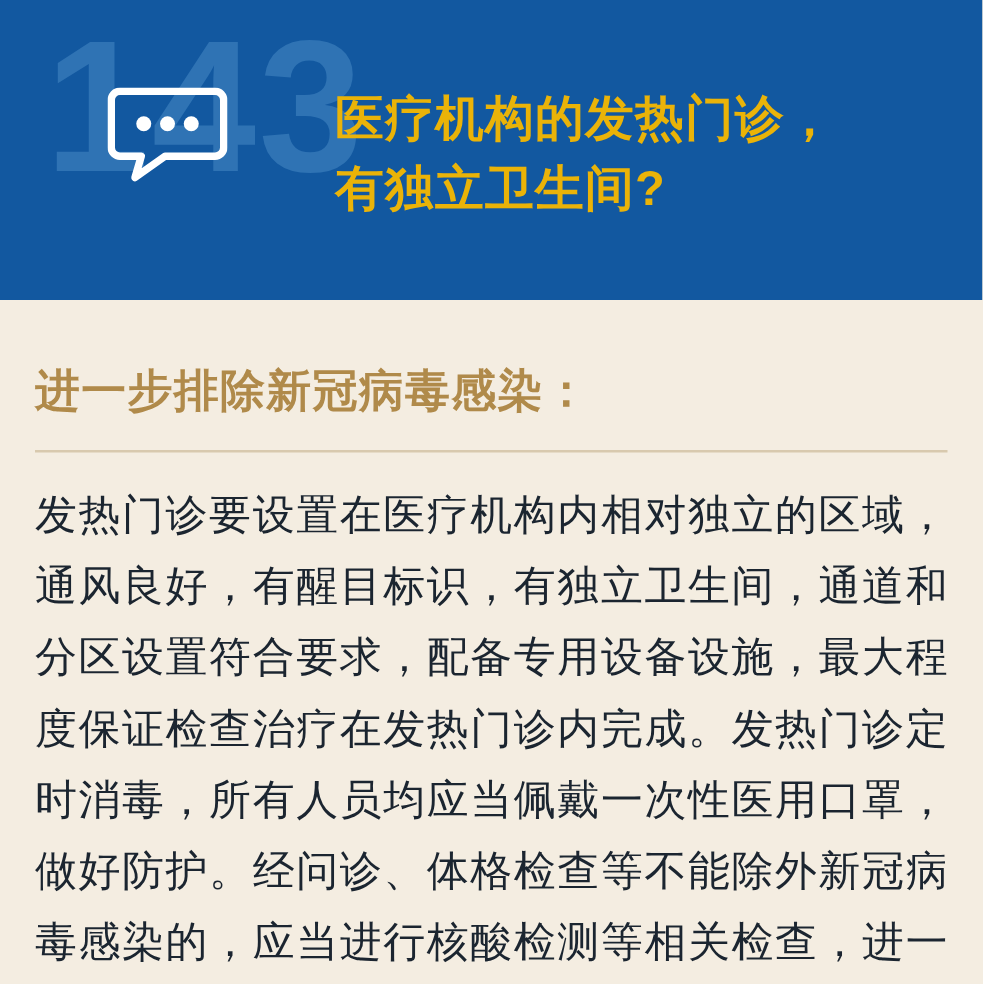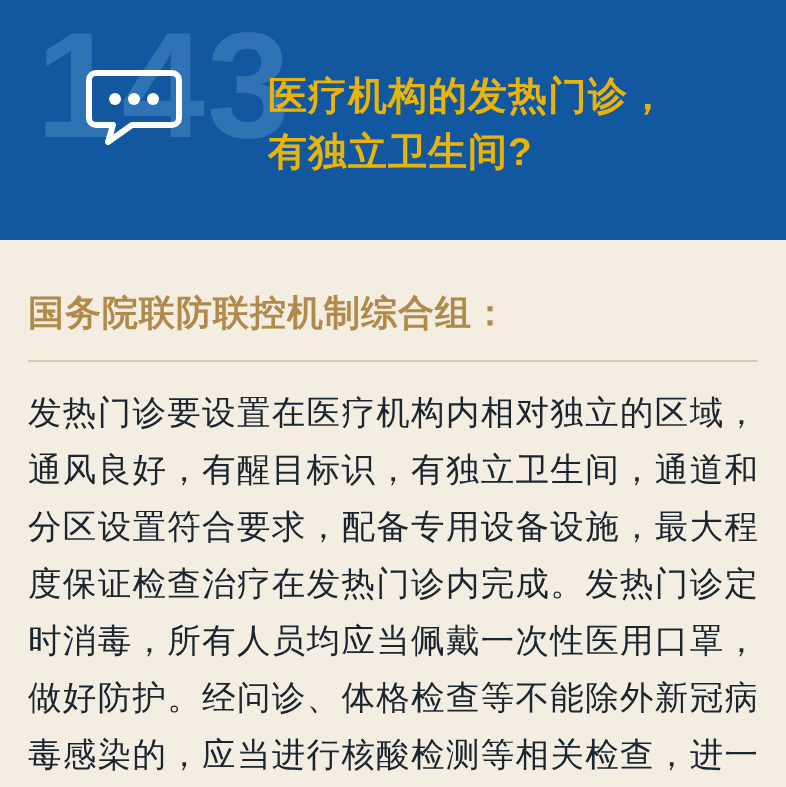--- a/index.html
+++ b/index.html
@@ -115,18 +115,18 @@
       </svg>
     </div>
 
     <div class="header-title">
       <span class="line">医疗机构的发热门诊，</span>
       <span class="line">有独立卫生间?</span>
     </div>
   </div>
 
   <div class="body-area">
-    <div class="source-title">国务院联防联控机制综合组：</div>
+    <div class="source-title">进一步排除新冠病毒感染：</div>
     <div class="divider"></div>
     <div class="paragraph">发热门诊要设置在医疗机构内相对独立的区域，通风良好，有醒目标识，有独立卫生间，通道和分区设置符合要求，配备专用设备设施，最大程度保证检查治疗在发热门诊内完成。发热门诊定时消毒，所有人员均应当佩戴一次性医用口罩，做好防护。经问诊、体格检查等不能除外新冠病毒感染的，应当进行核酸检测等相关检查，进一步排除新冠病毒感染。</div>
   </div>
 
 </div>
 
 </body></html>

